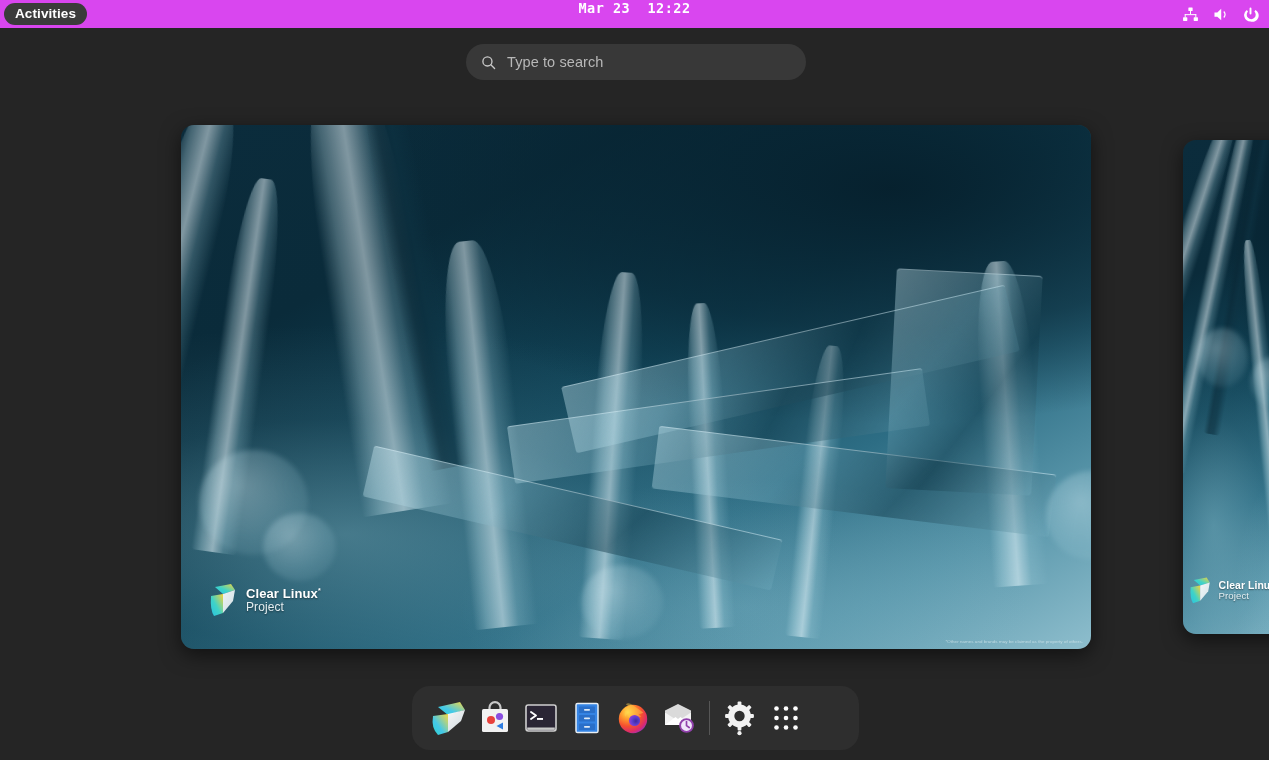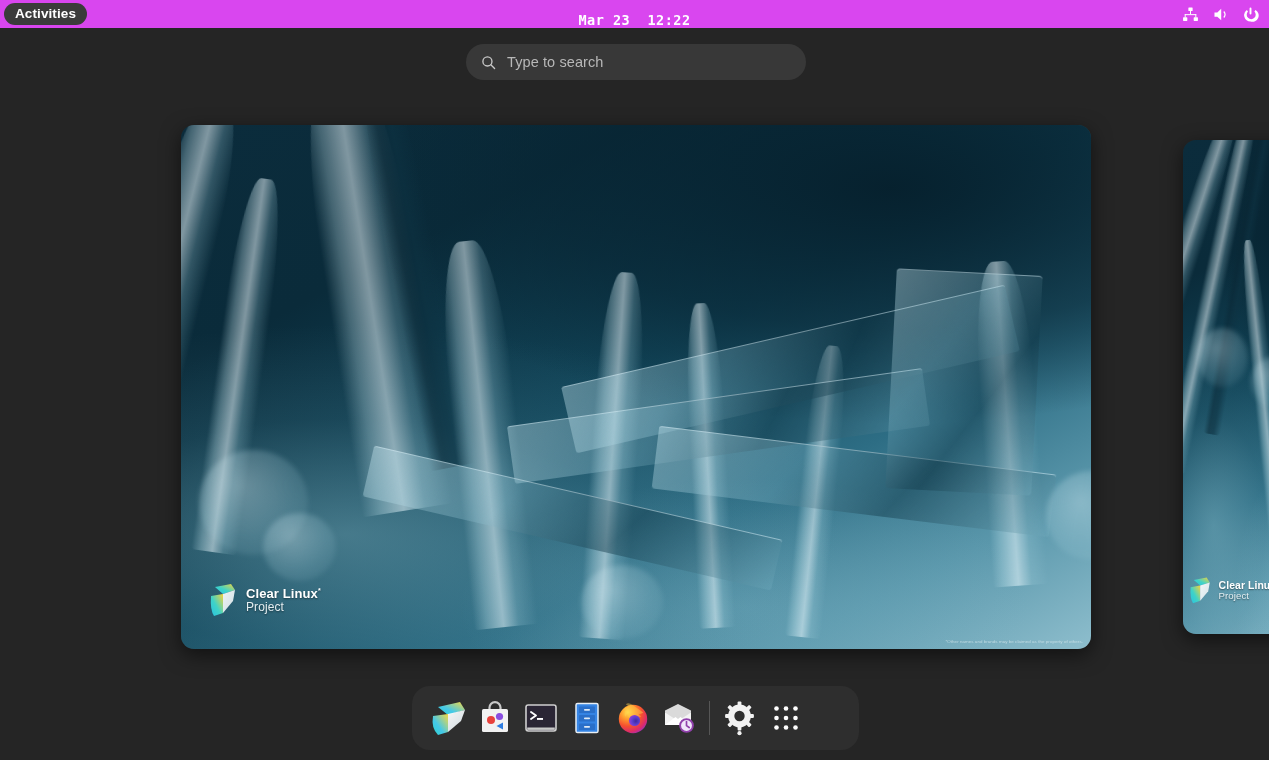--- a/index.html
+++ b/index.html
@@ -48,21 +48,21 @@
     white-space: nowrap;
     cursor: pointer;
   }
 
   #clock-area {
     position: absolute;
     left: 0; right: 0;
     top: 0;
     height: 28px;
     display: flex;
-    align-items: flex-end;
+    align-items: flex-start;
     justify-content: center;
     pointer-events: none;
   }
 
   #clock {
     color: #ffffff;
     font-size: 13.5px;
     font-weight: bold;
     font-family: "DejaVu Sans Mono", "Liberation Mono", monospace;
     letter-spacing: 0.5px;

